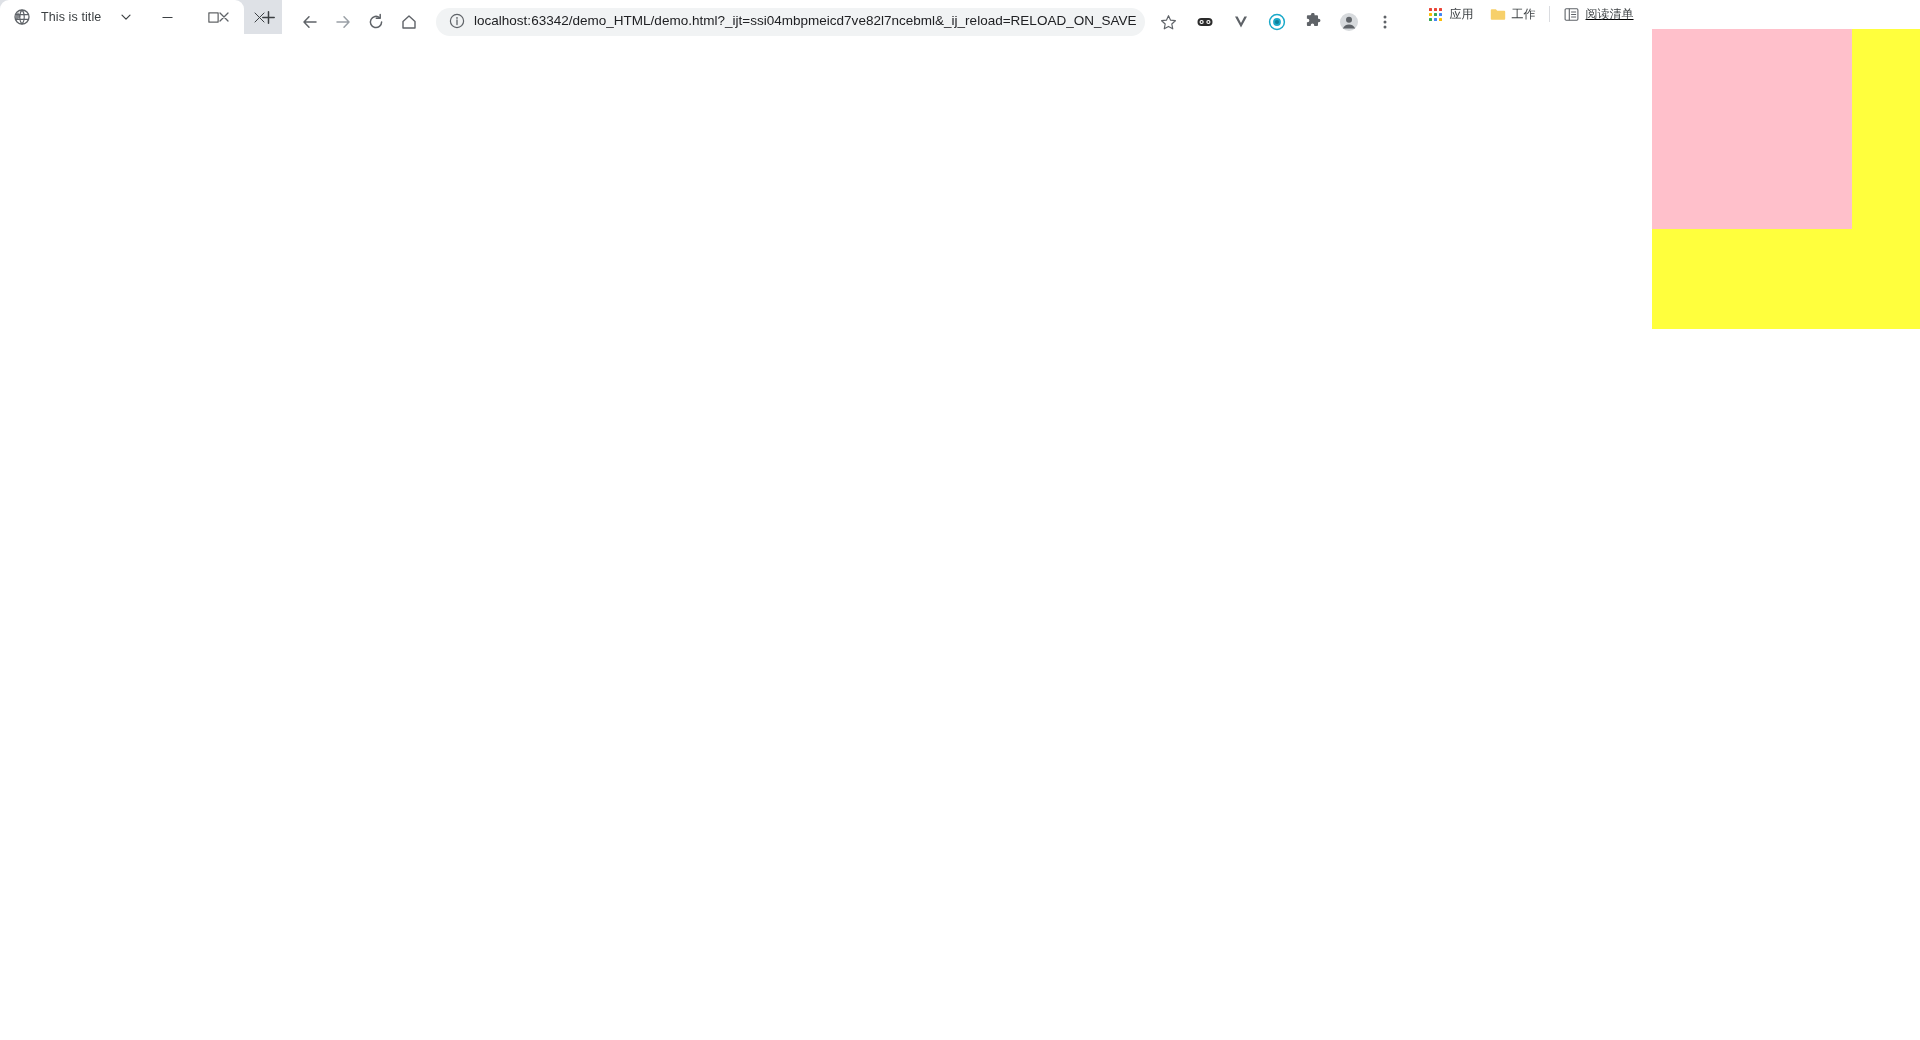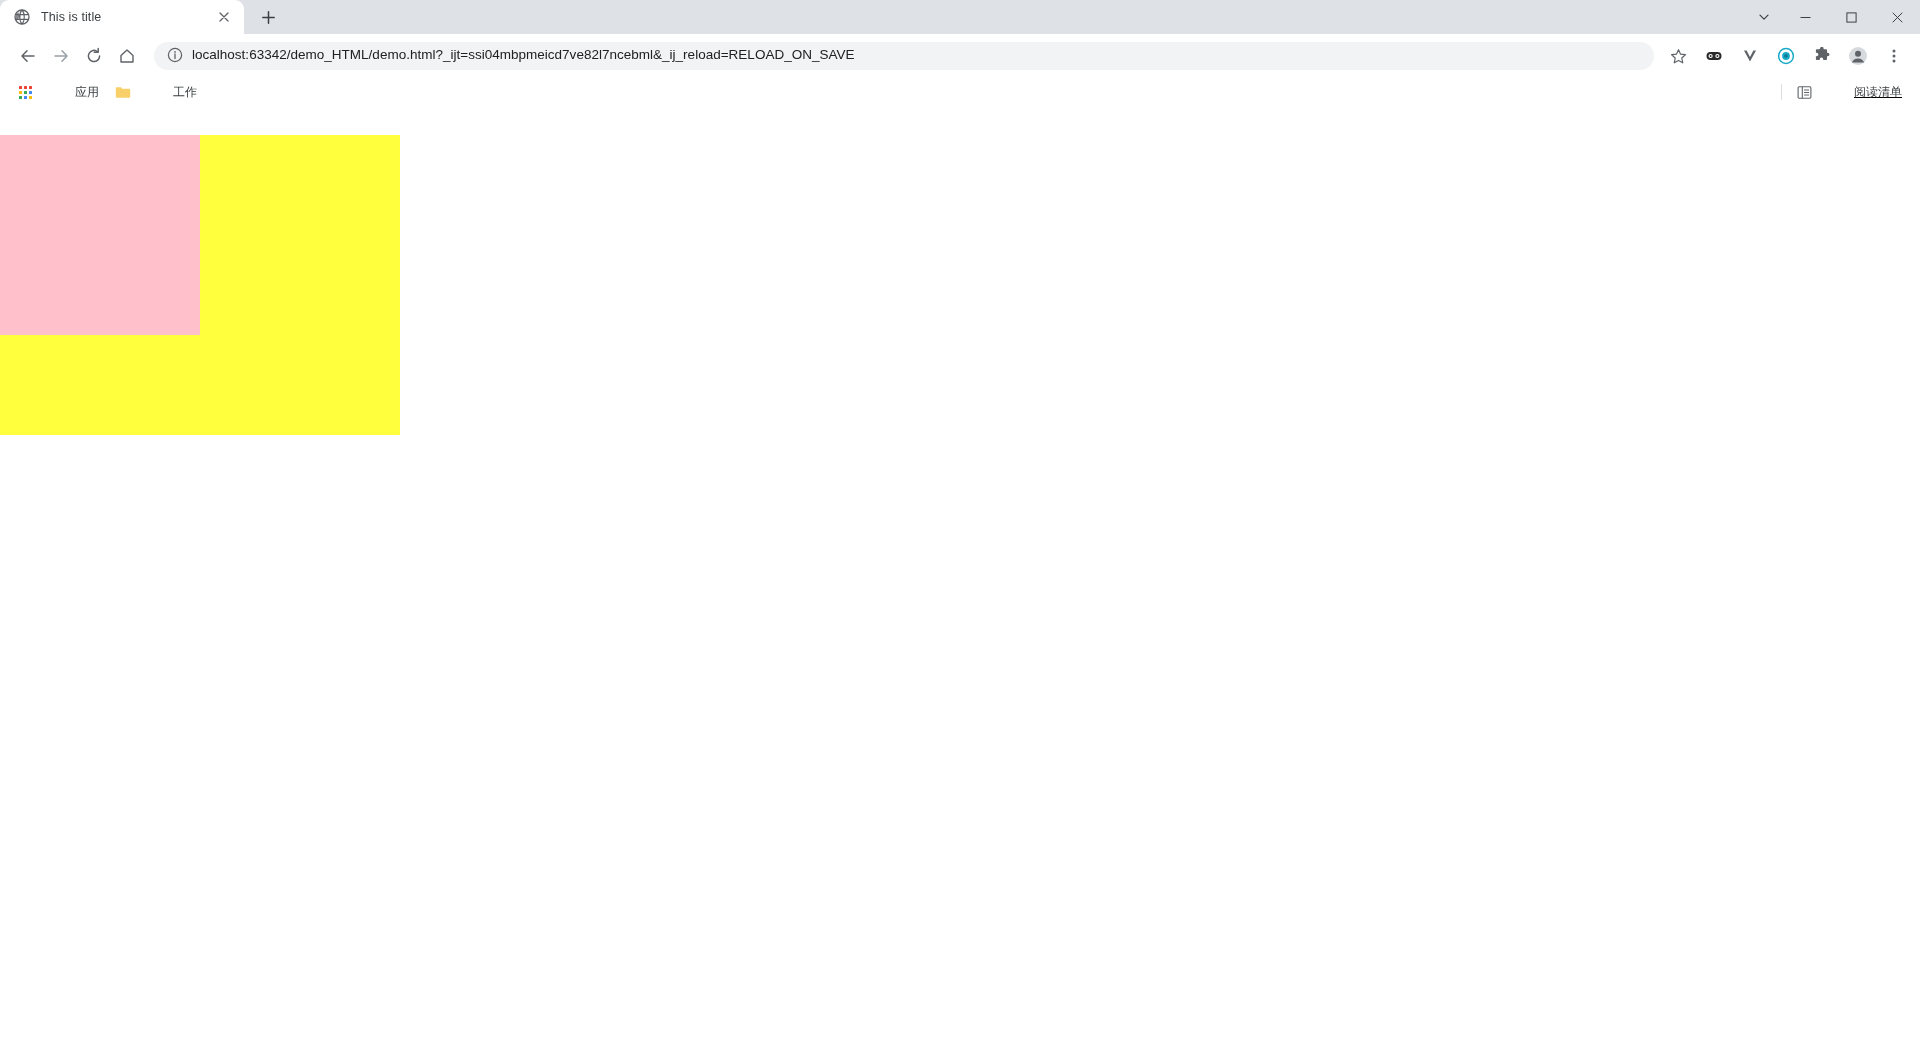--- a/index.html
+++ b/index.html
@@ -13,21 +13,21 @@
     font-family: "Liberation Sans", sans-serif;
     overflow: hidden;
     -webkit-font-smoothing: antialiased;
   }
 
   
   .browser {
     width: 1920px;
     height: 1040px;
     display: flex;
-    flex-direction: column;
+    flex-direction: row;
     background: #ffffff;
   }
 
   
   .tab-strip {
     height: 34px;
     background: #dee1e6;
     display: flex;
     align-items: flex-end;
     padding: 0;
@@ -198,21 +198,20 @@
     flex: 0 0 16px;
     margin-right: 6px;
     display: flex;
     align-items: center;
     justify-content: center;
   }
   .bm-label {
     font-size: 12px;
     color: #3c4043;
     white-space: nowrap;
-    margin-left: 36px;
   }
 
   .bm-right {
     margin-left: auto;
     display: flex;
     align-items: center;
     height: 22px;
   }
   .bm-divider {
     width: 1px;

